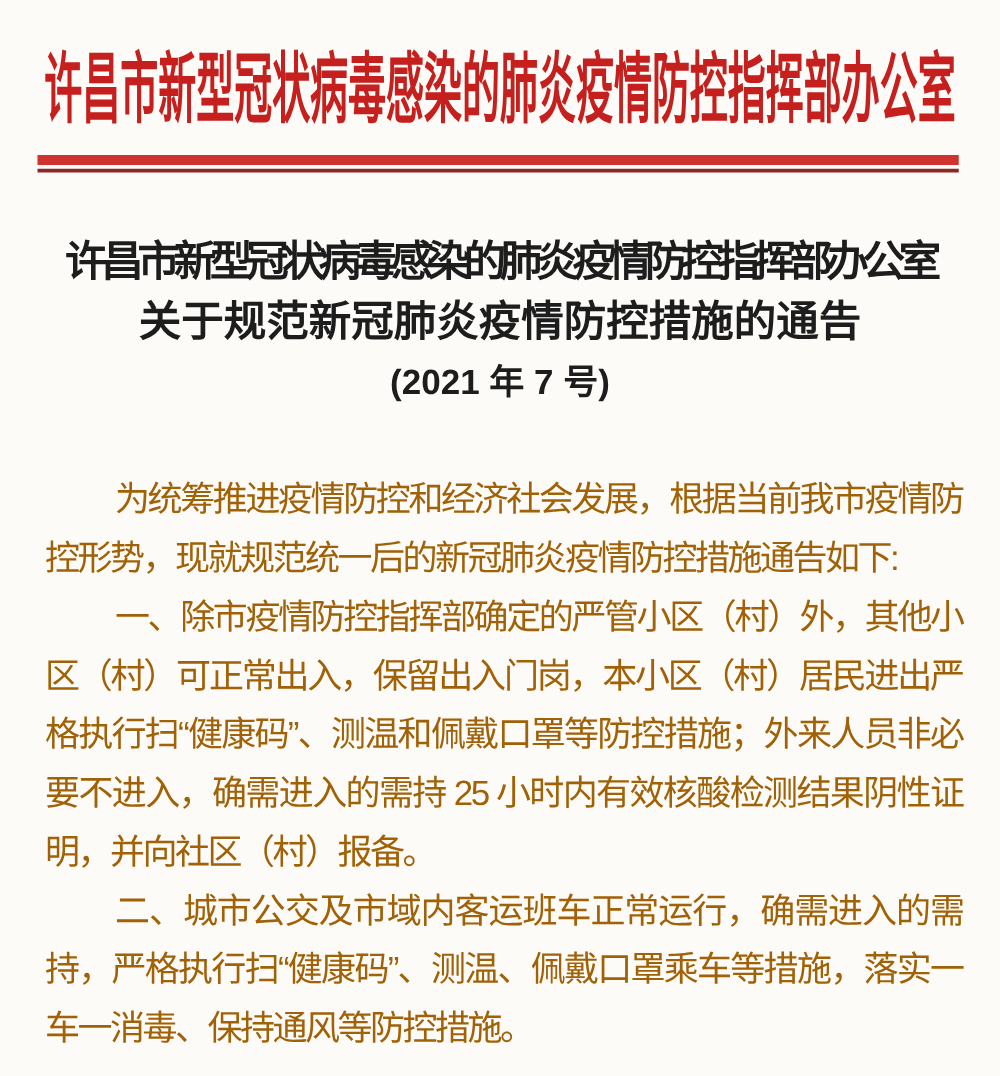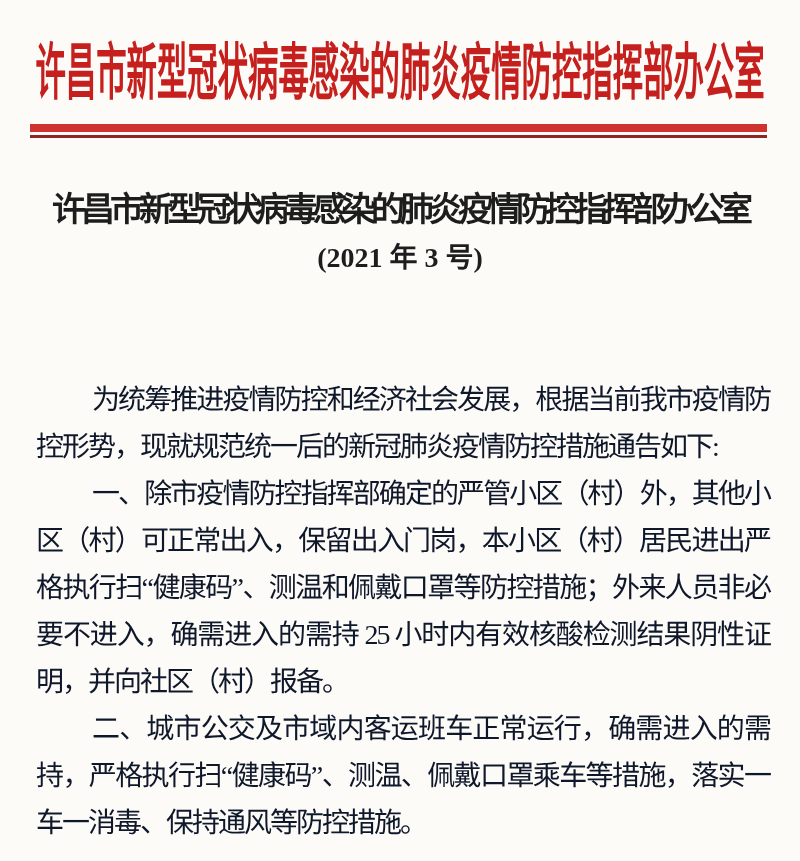--- a/index.html
+++ b/index.html
@@ -5,21 +5,21 @@
   html, body { margin: 0; padding: 0; }
   body { overflow-x: hidden; background: #ffffff; }
 
   .page {
     position: relative;
     width: 800px;
     height: 861px;
     margin: 0 auto;
     background: #fcfbf8;
     overflow: hidden;
-    font-family: Liberation Serif, serif;
+    font-family: Liberation Sans, sans-serif;
   }
 
   
   .banner-title {
     position: absolute;
     top: 42px;
     left: 50%;
     white-space: nowrap;
     font-weight: bold;
     font-size: 62px;
@@ -71,42 +71,43 @@
 
   
   .notice-body {
     position: absolute;
     top: 376px;
     left: 36px;
     width: 734px;
     font-size: 28px;
     line-height: 47px;
     letter-spacing: -2px;
-    color: #0f172a;
+    color: #a16207;
     text-align: justify;
     text-justify: inter-character;
   }
   .notice-body p {
     margin: 0;
     text-indent: 2em;
   }
 </style>
 </head>
 <body>
 
 <div class="page">
 
   <div class="banner-title" style="color: rgb(197, 32, 29);">许昌市新型冠状病毒感染的肺炎疫情防控指挥部办公室</div>
 
   <div class="rule-thick" style="background: rgb(206, 51, 47);"></div>
   <div class="rule-thin" style="background: rgb(142, 38, 38);"></div>
 
   <div class="title-block">
     <span class="title-line l1">许昌市新型冠状病毒感染的肺炎疫情防控指挥部办公室</span>
-    <div class="doc-number">(2021 年 3 号)</div>
+    <span class="title-line l2">关于规范新冠肺炎疫情防控措施的通告</span>
+    <div class="doc-number">(2021 年 7 号)</div>
   </div>
 
   <div class="notice-body">
     <p>为统筹推进疫情防控和经济社会发展，根据当前我市疫情防控形势，现就规范统一后的新冠肺炎疫情防控措施通告如下:</p>
     <p>一、除市疫情防控指挥部确定的严管小区（村）外，其他小区（村）可正常出入，保留出入门岗，本小区（村）居民进出严格执行扫“健康码”、测温和佩戴口罩等防控措施；外来人员非必要不进入，确需进入的需持 25 小时内有效核酸检测结果阴性证明，并向社区（村）报备。</p>
     <p>二、城市公交及市域内客运班车正常运行，确需进入的需持，严格执行扫“健康码”、测温、佩戴口罩乘车等措施，落实一车一消毒、保持通风等防控措施。</p>
   </div>
 
 </div>
 

